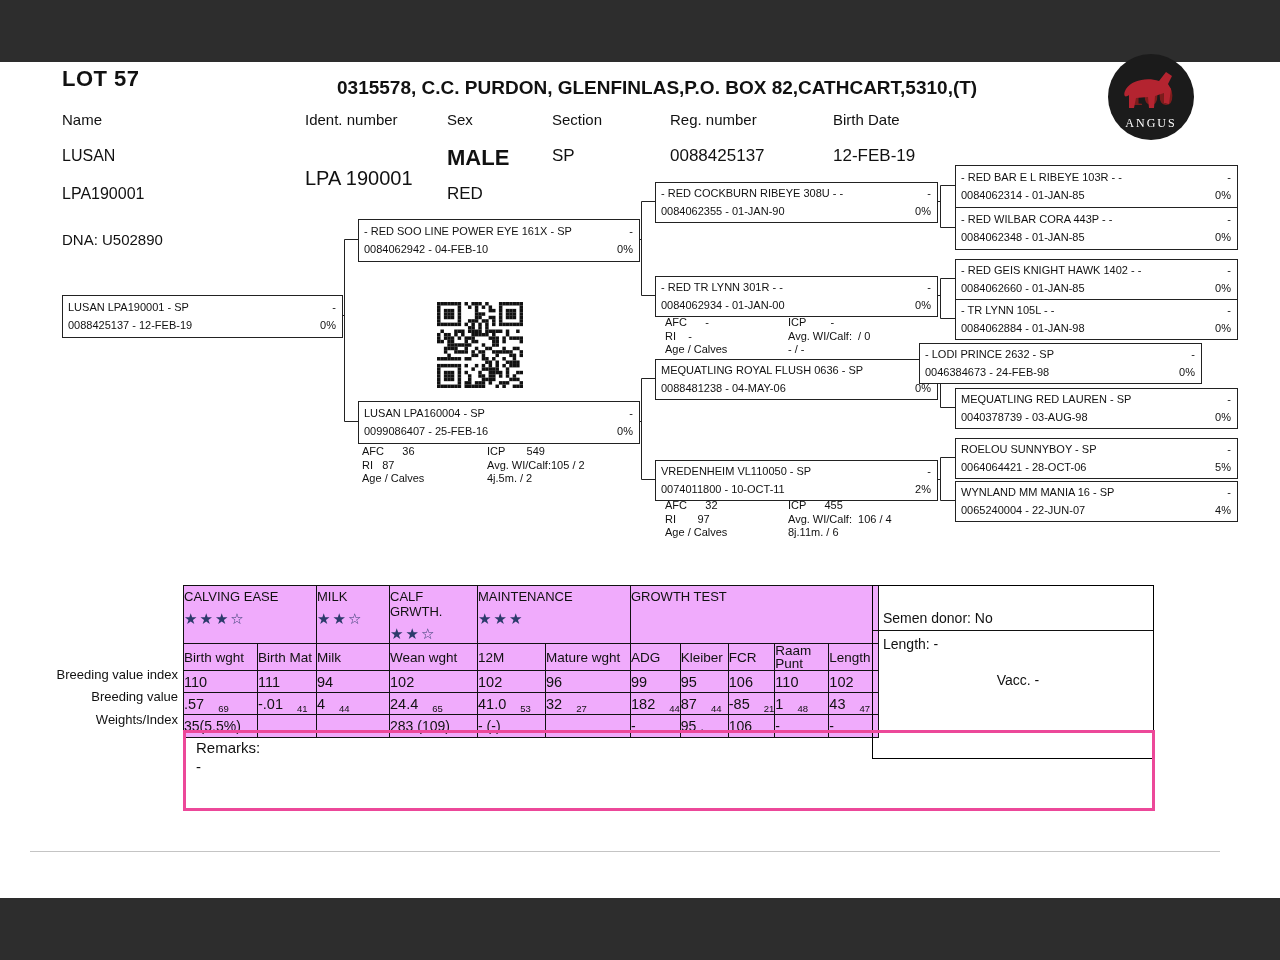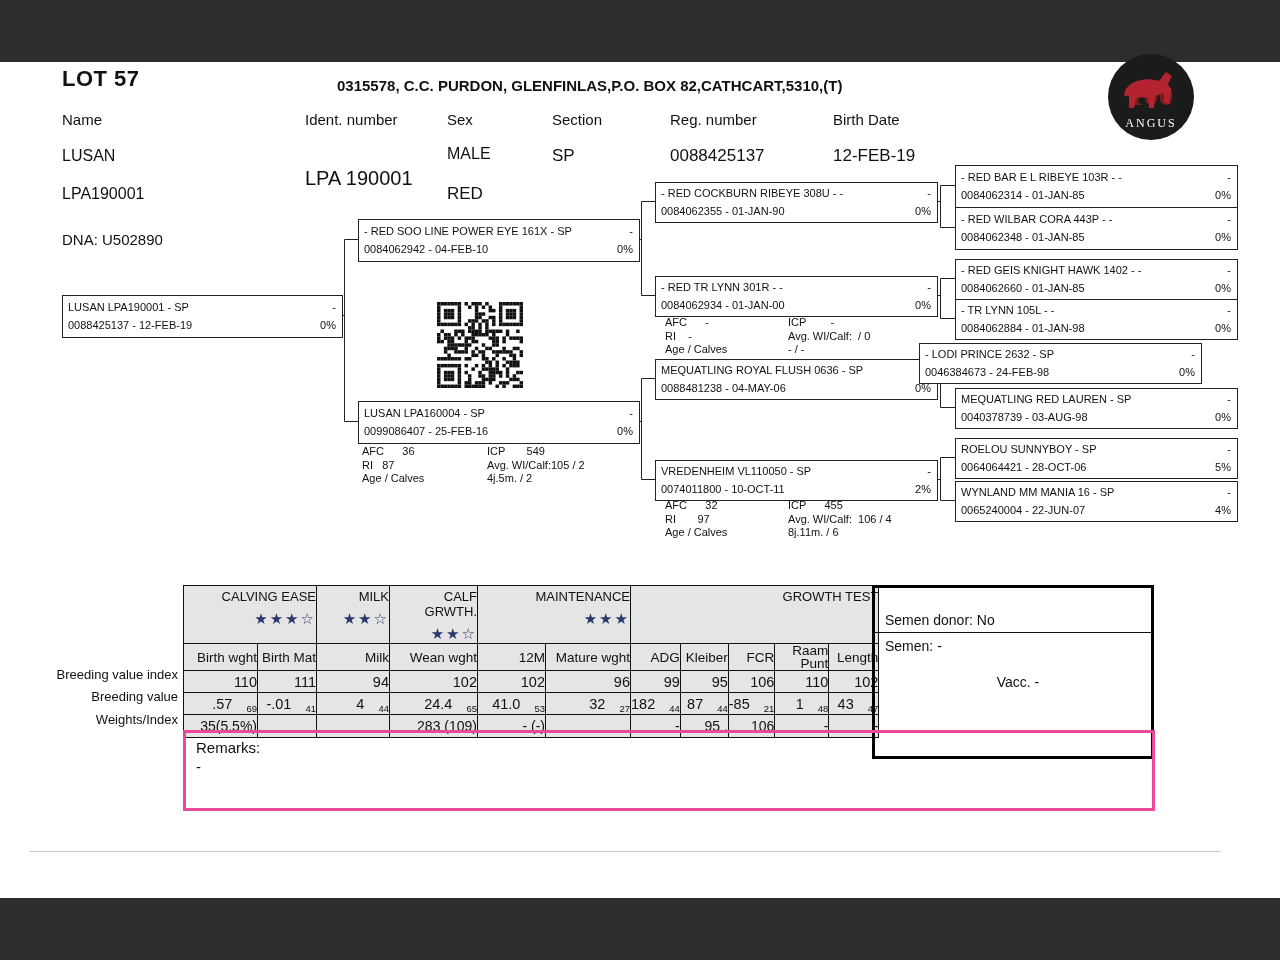--- a/index.html
+++ b/index.html
@@ -3,41 +3,41 @@
 <meta charset="utf-8">
 <style>
   html,body{margin:0;padding:0;}
   body{width:1280px;height:960px;position:relative;background:#fff;color:#111;
        font-family:"Liberation Sans",sans-serif;overflow:hidden;}
   .abs{position:absolute;}
   .bar{position:absolute;left:0;width:1280px;background:#2d2d2d;}
   .bar-top{top:0;height:62px;}
   .bar-bottom{top:898px;height:62px;}
   .lot{font-size:22px;font-weight:700;letter-spacing:.5px;text-align:right;}
-  .breeder{font-size:15px;font-weight:700;}
+  .breeder{font-size:19px;font-weight:700;}
   .lbl{font-size:15px;}
   .val15{font-size:20px;margin-top:19px;}
   .val16{font-size:16px;}
   .val17{font-size:17px;}
-  .val18{font-size:16px;}
+  .val18{font-size:22px;font-weight:bold;}
   .pbox{position:absolute;border:1px solid #222;background:#fff;font-size:11px;
         padding:0 6px 0 5px;display:flex;flex-direction:column;justify-content:space-evenly;}
   .prow{display:flex;justify-content:space-between;white-space:nowrap;line-height:13px;}
   .stats{position:absolute;font-size:11px;line-height:13.5px;white-space:pre;}
   .rowlabel{position:absolute;left:30px;width:148px;text-align:right;font-size:13px;}
   .bv-table{position:absolute;left:183px;top:585px;border-collapse:collapse;table-layout:fixed;}
-  .bv-table td{border:1px solid #111;text-align:right;vertical-align:middle;padding:0;background:#e5e5e5;}
+  .bv-table td{border:1px solid #111;text-align:left;vertical-align:middle;padding:0;background:#f0abfc;}
   tr.grow td{height:49px;vertical-align:top;padding-top:3px;}
   .glabel{font-size:13px;}
   .stars{margin-top:6px;font-size:15px;letter-spacing:2px;color:#2c3a6b;}
   tr.crow td{height:26px;font-size:13.5px;white-space:pre-line;line-height:13px;}
   tr.drow td{height:21px;font-size:14.5px;}
   tr.wrow td{height:22px;font-size:14px;}
   .bsub{font-size:9.5px;position:relative;top:3px;margin-left:14px;}
-  .side-panel{left:872px;top:585px;width:282px;height:174px;border:3px solid #000000;font-size:14px;box-sizing:border-box;}
+  .side-panel{left:872px;top:585px;width:282px;height:174px;border:1px solid #000000;font-size:14px;box-sizing:border-box;}
   .sp1{height:45px;border-bottom:1px solid #111;padding:24px 0 0 10px;box-sizing:border-box;}
   .sp2{padding:5px 0 0 10px;}
   .sp3{padding:20px 0 0 10px;text-align:center;}
   .remarks-box{left:183px;top:730px;width:972px;height:81px;border:3px solid #ec4899;font-size:15px;box-sizing:border-box;}
   .rlabel{padding:6px 0 0 10px;}
   .rvalue{padding:2px 0 0 10px;}
   .hrule{left:30px;top:851px;width:1190px;height:1px;background:#c4c4c4;}
   svg{display:block;}
 </style>
 </head>
@@ -678,21 +678,21 @@
     <td>95 .</td>
     <td>106</td>
     <td>-</td>
     <td>-</td>
   </tr>
 </tbody>
   </table>
 
 <div class="abs side-panel">
   <div class="sp1">Semen donor: No</div>
-  <div class="sp2">Semen: -</div>
+  <div class="sp2">Length: -</div>
   <div class="sp3">Vacc. -</div>
 </div>
 
 <div class="abs remarks-box">
   <div class="rlabel">Remarks:</div>
   <div class="rvalue">-</div>
 </div>
 
 <div class="abs hrule"></div>
 

